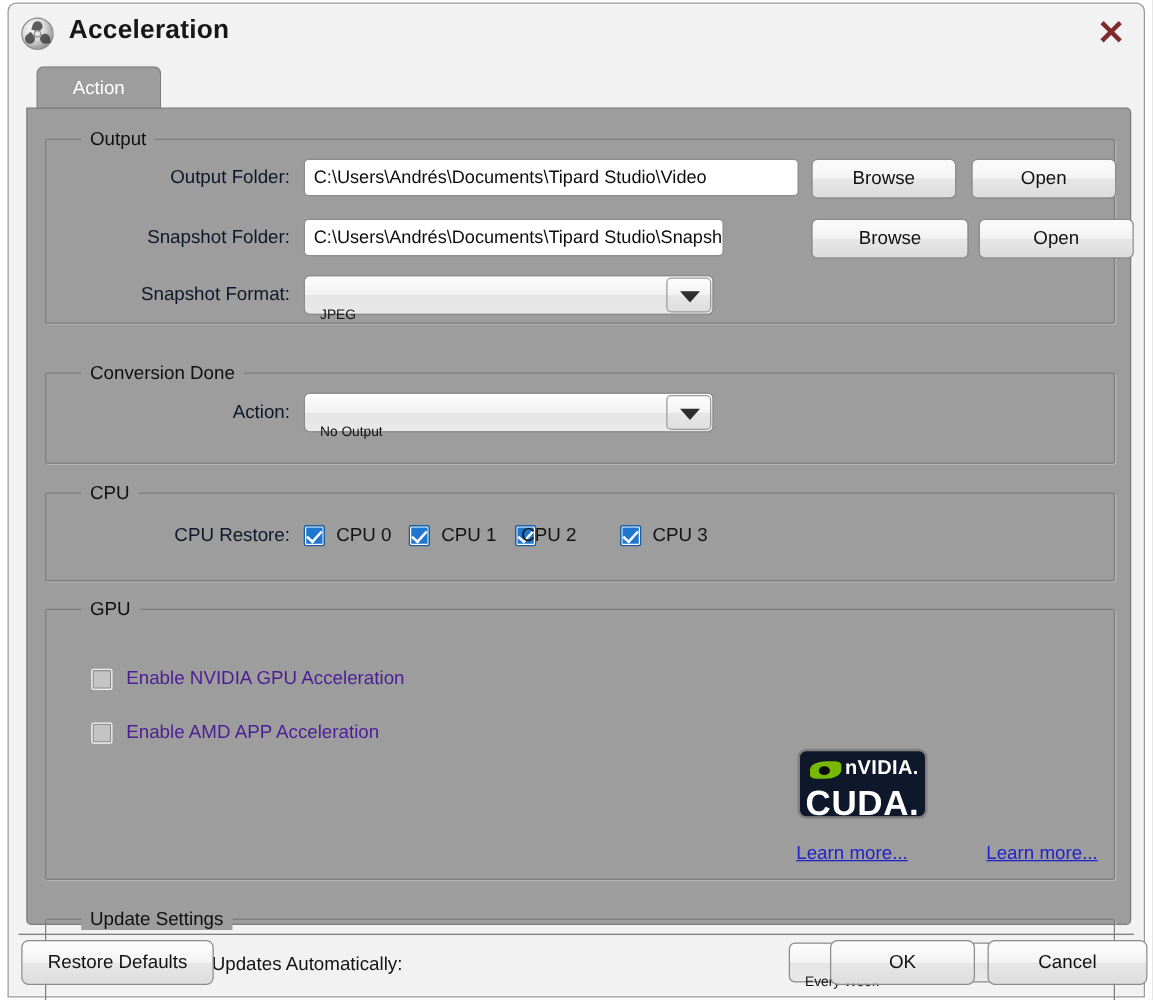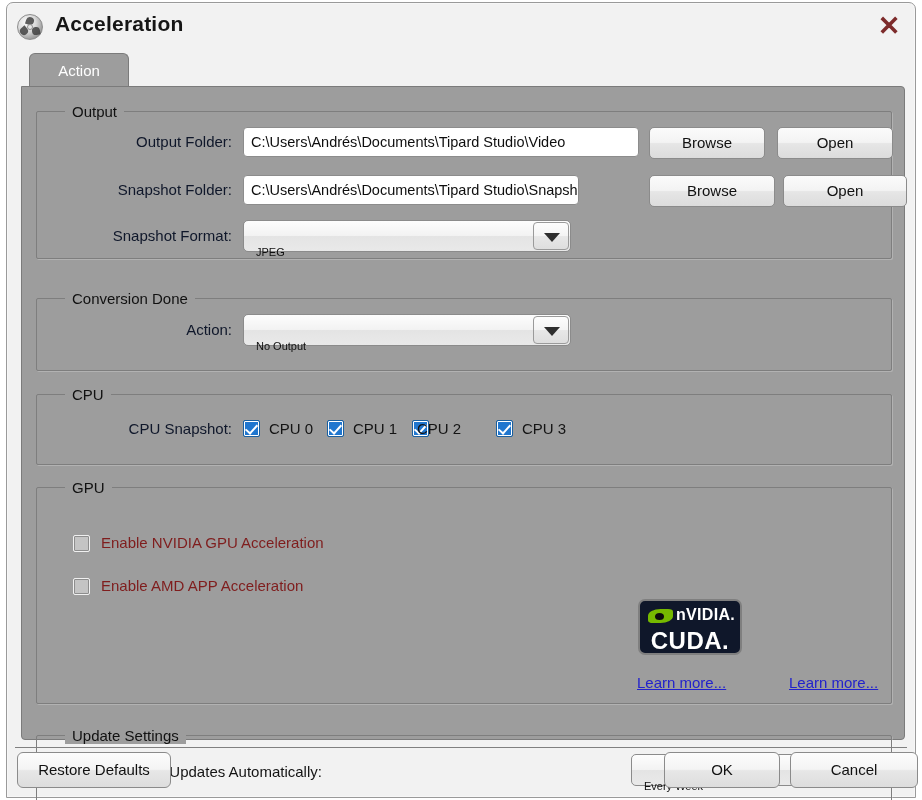--- a/index.html
+++ b/index.html
@@ -216,21 +216,21 @@
     box-shadow: 0 0 0 1px #8d8d8d inset;
     cursor: default;
   }
   .check-label {
     position: absolute;
     font-size: 15px;
     color: #141414;
     white-space: nowrap;
     cursor: pointer;
   }
-  .check-label.disabled { color: #7f1d1d; cursor: default; }
+  .check-label.disabled { color: #4c1d95; cursor: default; }
 
   
   .logo-nvidia {
     position: absolute;
     width: 104px; height: 56px;
     background: #0f172a;
     border: 2px solid #7f7f7f;
     border-radius: 7px;
     overflow: hidden;
   }
@@ -248,21 +248,21 @@
     border-radius: 50%;
   }
   .logo-nvidia .wordmark {
     position: absolute; left: 36px; top: 5px;
     font-size: 16px; font-weight: bold; color: #ffffff;
     letter-spacing: .3px;
   }
   .logo-nvidia .sub {
     position: absolute; left: 0; right: 0; top: 26px;
     text-align: center;
-    font-size: 24px; font-weight: bold; color: #ffffff;
+    font-size: 28px; font-weight: bold; color: #ffffff;
     letter-spacing: .5px;
   }
 
   .logo-amd {
     position: absolute;
     width: 78px; height: 58px;
     background: linear-gradient(#9d1111 0%, #d61717 32%, #8d0f0f 62%, #1b1b1b 63%, #111111 100%);
     border: 2px solid #7f7f7f;
     border-radius: 8px;
     overflow: hidden;
@@ -362,21 +362,21 @@
       <div class="row-label" style="left:95px; top:22px; width:100px;">Action:</div>
       <div class="combo" style="left:206px; top:15px; width:328px;">
         <div class="value">No Output</div>
         <div class="arrowbox"></div>
       </div>
     </div>
 
     <div class="group" style="left:14px; top:307px; width:856px; height:71px;">
       <div class="legend">CPU</div>
 
-      <div class="row-label" style="left:80px; top:25px; width:115px;">CPU Snapshot:</div>
+      <div class="row-label" style="left:80px; top:25px; width:115px;">CPU Restore:</div>
 
       <div class="check on" style="left:206px; top:25px;"></div>
       <div class="check-label" style="left:232px; top:25px;">CPU 0</div>
 
       <div class="check on" style="left:290px; top:25px;"></div>
       <div class="check-label" style="left:316px; top:25px;">CPU 1</div>
 
       <div class="check on" style="left:375px; top:25px;"></div>
       <div class="check-label" style="left:380px; top:25px;">CPU 2</div>
 

